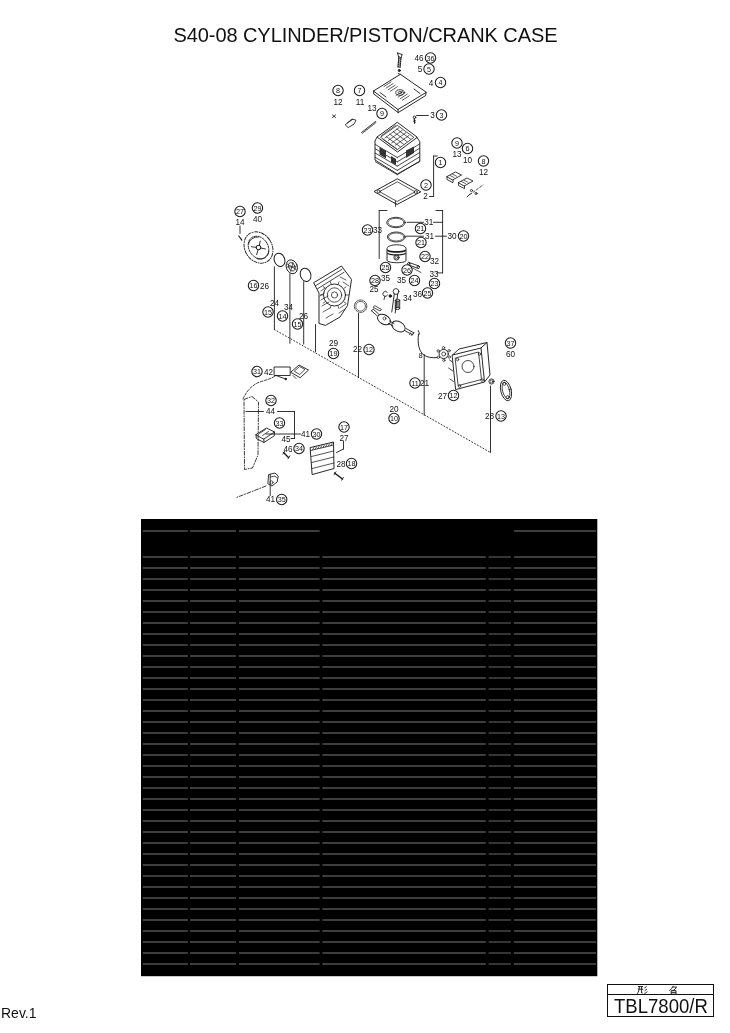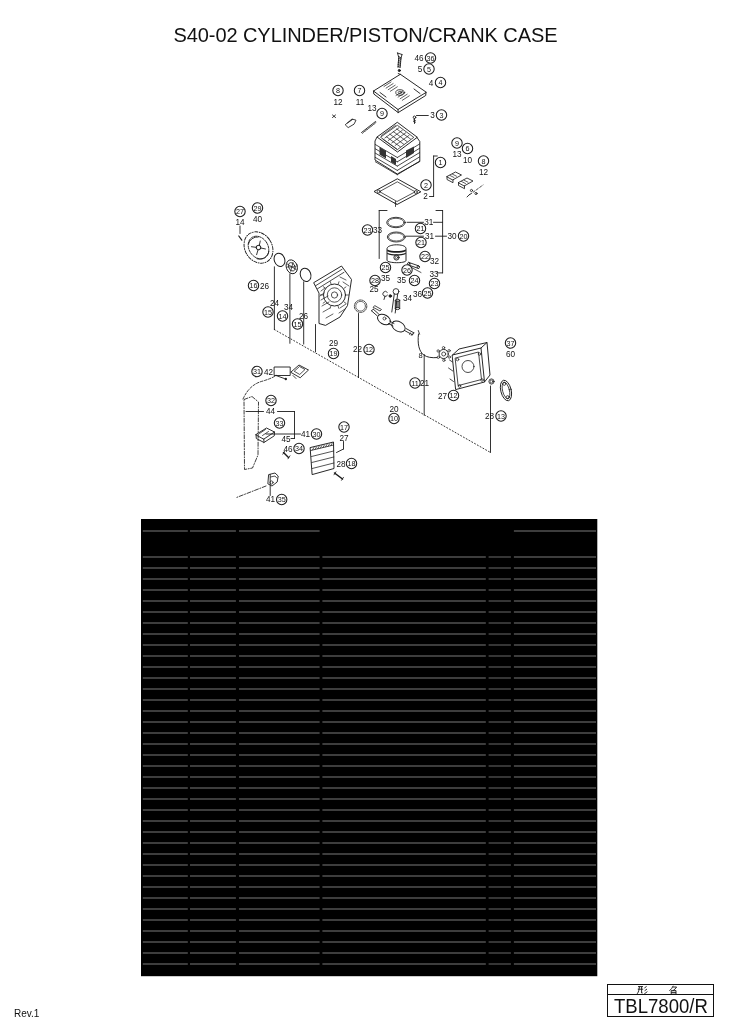--- a/index.html
+++ b/index.html
@@ -4,21 +4,21 @@
 <style>
 html,body{margin:0;padding:0;background:#ffffff;}
 body{width:730px;height:1033px;position:relative;overflow:hidden;
 font-family:"Liberation Sans",sans-serif;}
 .abs{position:absolute;}
 svg text{font-family:"Liberation Sans",sans-serif;fill:#111;}
 </style>
 </head>
 <body>
 
-<div class="abs" style="left:0;top:23.5px;width:731px;text-align:center;font-size:20px;letter-spacing:-0.07px;color:#111;">S40-02 CYLINDER/PISTON/CRANK CASE</div>
+<div class="abs" style="left:0;top:23.5px;width:731px;text-align:center;font-size:20px;letter-spacing:-0.07px;color:#111;">S40-08 CYLINDER/PISTON/CRANK CASE</div>
 
 <svg class="abs" style="left:225px;top:45px" width="300" height="465" viewBox="225 45 300 465" fill="none" stroke-linecap="round" stroke-linejoin="round">
 
 <g stroke="#1c1c1c" stroke-width="0.9">
       <line x1="397.5" y1="53" x2="402" y2="54.5" stroke="#1c1c1c" stroke-width="0.9"></line>
       <line x1="397.5" y1="53" x2="398.5" y2="56.5" stroke="#1c1c1c" stroke-width="0.9"></line>
       <line x1="402" y1="54.5" x2="401" y2="58" stroke="#1c1c1c" stroke-width="0.9"></line>
       <line x1="398.5" y1="56.5" x2="401" y2="58" stroke="#1c1c1c" stroke-width="0.9"></line>
       <line x1="398.6" y1="58.5" x2="400.8" y2="59.3" stroke="#1c1c1c" stroke-width="0.9"></line>
       <line x1="398.4" y1="60.5" x2="400.6" y2="61.3" stroke="#1c1c1c" stroke-width="0.9"></line>
@@ -855,13 +855,13 @@
 <svg class="abs" style="left:630px;top:985px" width="60" height="10" viewBox="0 0 60 10" stroke="#111" stroke-width="0.9" fill="none">
 <path d="M8,1.6 L13,1.6 M7.8,4.2 L13.2,4.2 M9.5,1.6 L9,4.2 C8.7,6.4 8,8 6.8,9.2 M11.6,1.6 L11.6,8 L12.6,8"></path>
 <path d="M16.6,1.4 L14.4,3 M17,4 L14.6,5.8 M17.4,6.6 L14.2,9"></path>
 <path d="M43.2,0.8 C42.4,2.8 41,4.6 39.4,5.8 M43,2 L46.6,2 C45.6,3.6 44.4,4.8 42.8,5.8 M41.2,5.6 L46,5.6 L46,9.2 L41.2,9.2 Z M41.2,7.4 L46,7.4"></path>
 </svg>
 
 <svg class="abs" style="left:606.5px;top:995px" width="108" height="21" viewBox="0 0 108 21">
     <text x="53.9" y="17.8" font-size="21" fill="#050505" text-anchor="middle" textLength="93.8" lengthAdjust="spacingAndGlyphs">TBL7800/R</text>
   </svg>
 
-<div class="abs" style="left:14px;top:1009.2px;font-size:10px;line-height:9.7px;color:#111;">Rev.1</div>
+<div class="abs" style="left:1px;top:1009.2px;font-size:14px;line-height:9.7px;color:#111;">Rev.1</div>
 
 </body></html>

